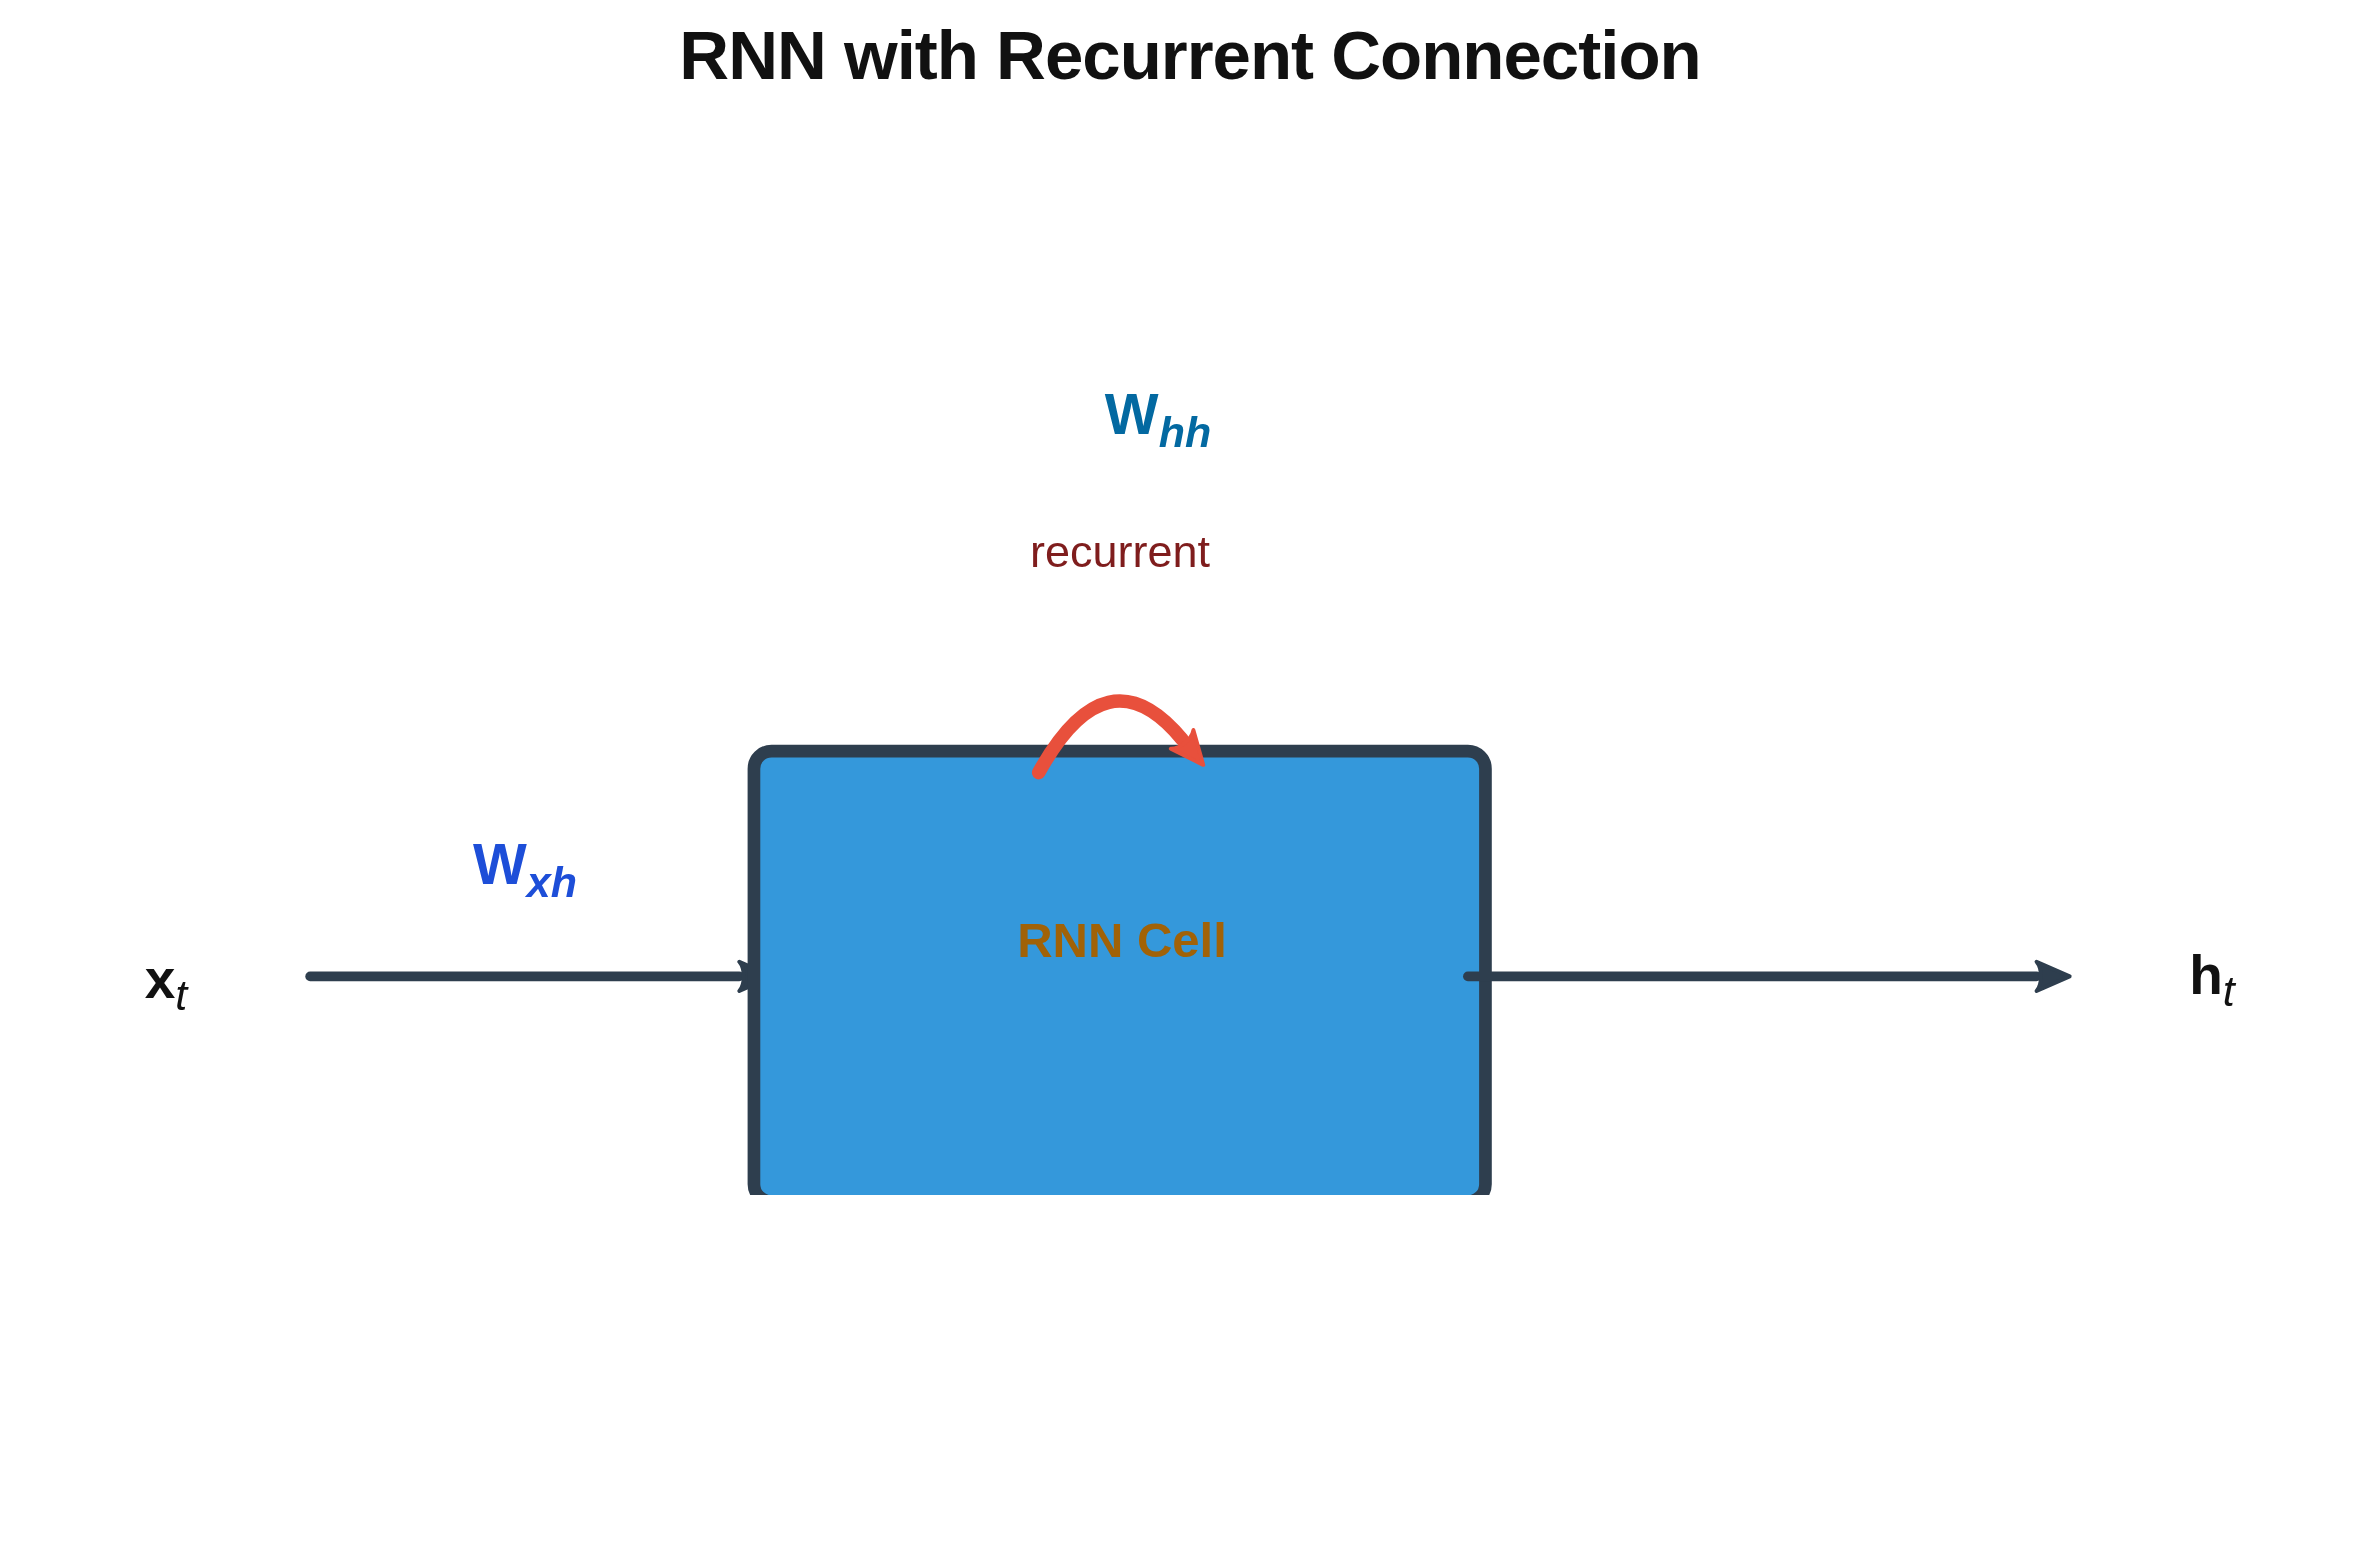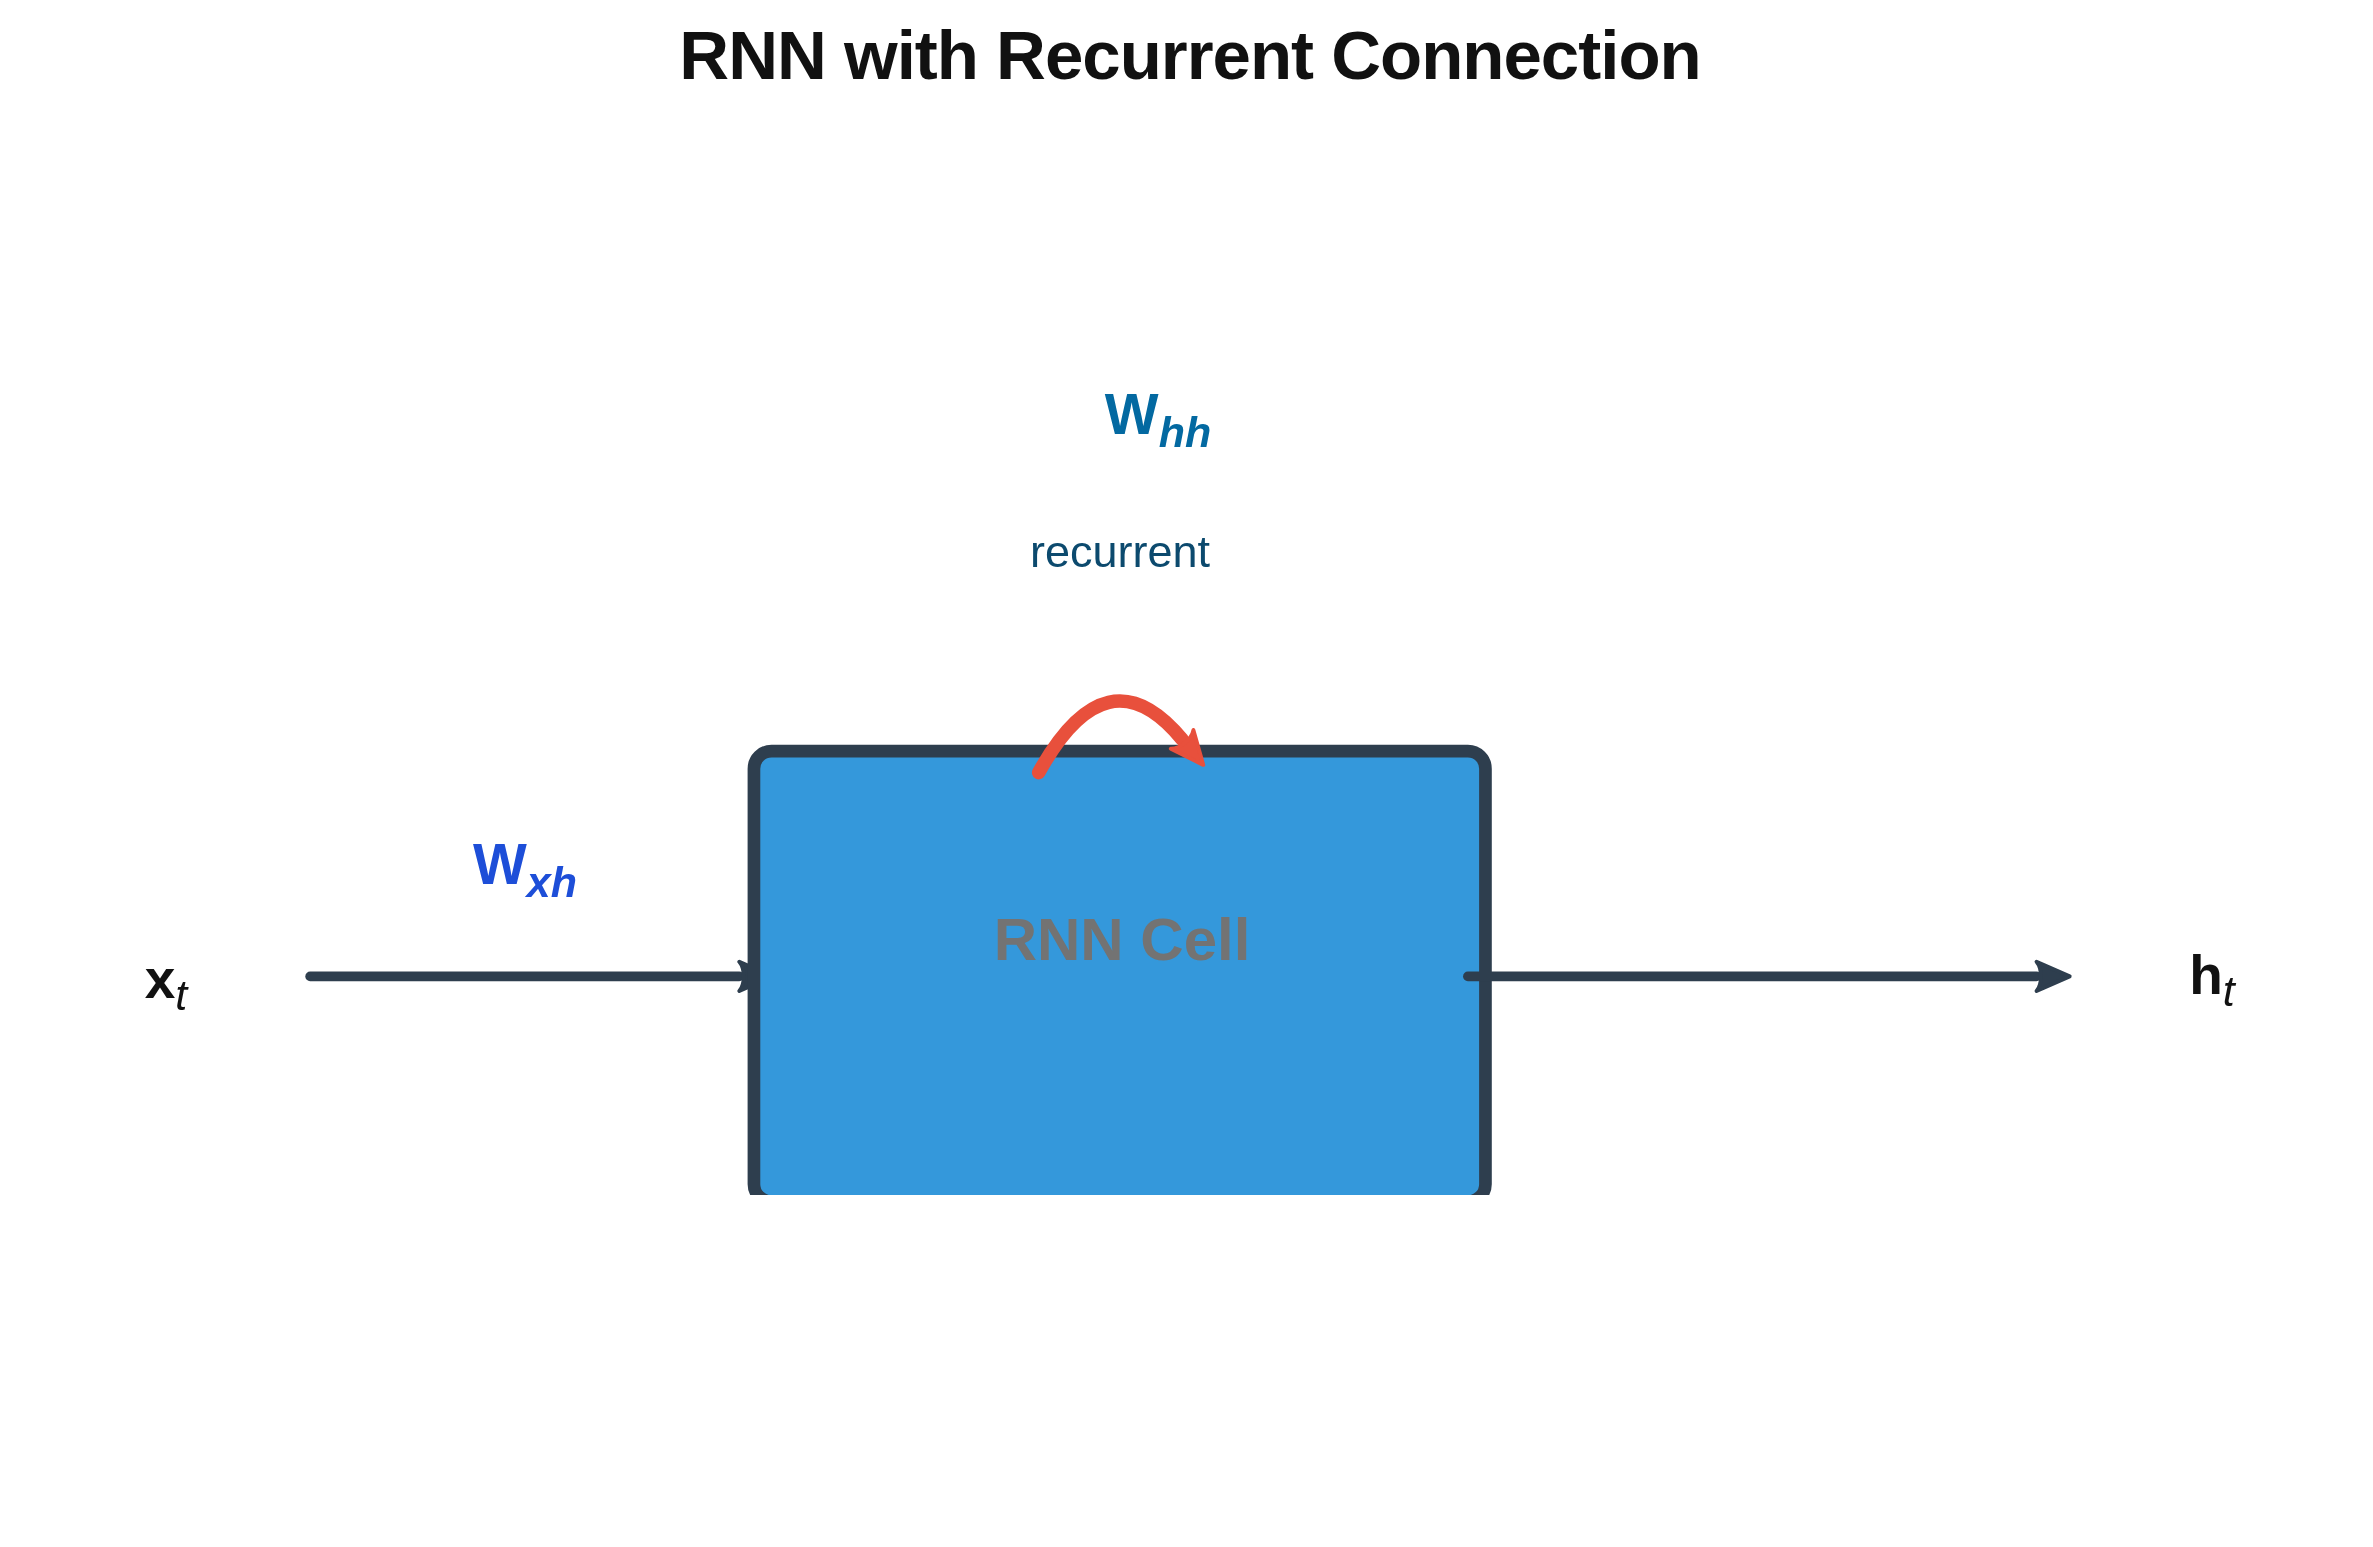--- a/index.html
+++ b/index.html
@@ -32,36 +32,36 @@
     font-size: 43px;
     position: relative;
     top: 12.7px;
     letter-spacing: 0;
   }
   .weight.red   { left: 1120px; top: 414px; color: #0369a1; margin-left: 38px; }
   .weight.green { left: 525px;  top: 864px; color: #1d4ed8; }
   .recurrent-lbl {
     left: 1120px; top: 551px;
     font-size: 45px;
-    color: #0c4a6e;
+    color: #7f1d1d;
     text-align: center;
   }
   .var {
     font-weight: bold;
     font-size: 55px;
     color: #111111;
   }
   .var .sub { font-size: 43px; font-weight: normal; top: 11.7px; }
   .var.input-var  { left: 166px;  top: 979px; }
   .var.output-var { left: 2212px; top: 975px; }
   .cell-name {
     left: 1122px; top: 940px;
-    font-size: 60px;
+    font-size: 49px;
     font-weight: bold;
-    color: #737373;
+    color: #a16207;
   }
   .cell-formula {
     left: 1120px; top: 993px;
     font-size: 43px;
     font-style: italic;
     color: #ffffff;
   }
   .cell-formula .sub {
     font-size: 32px;
     position: relative;

